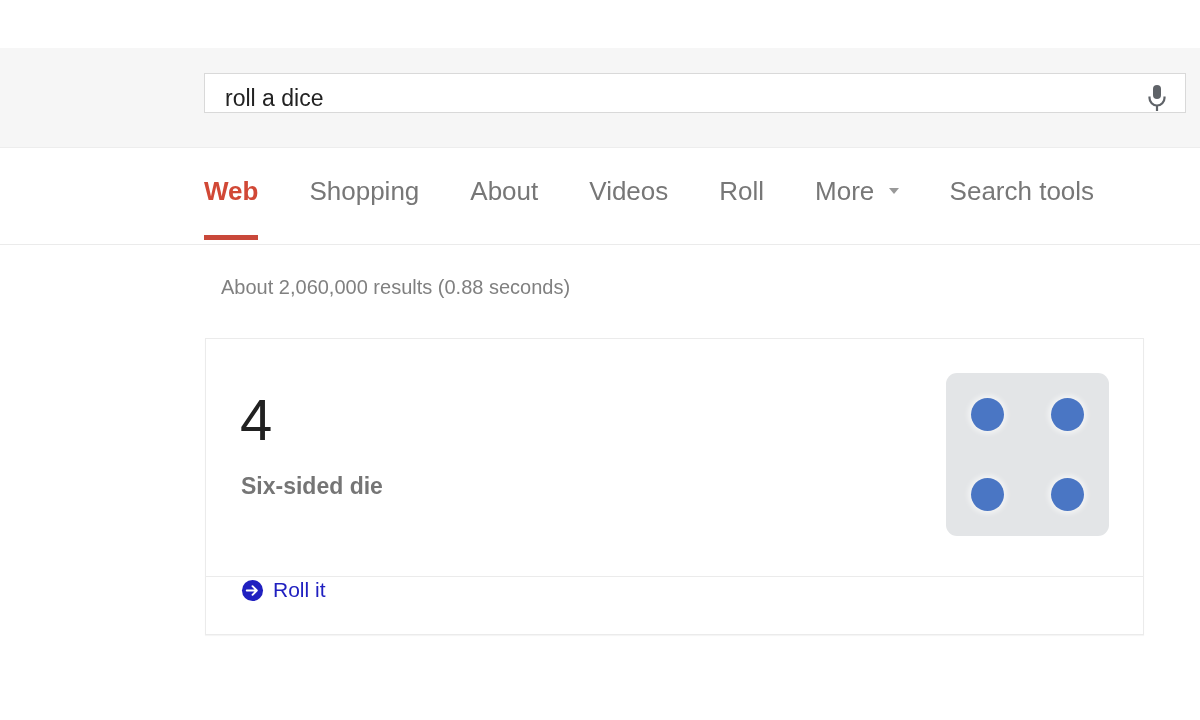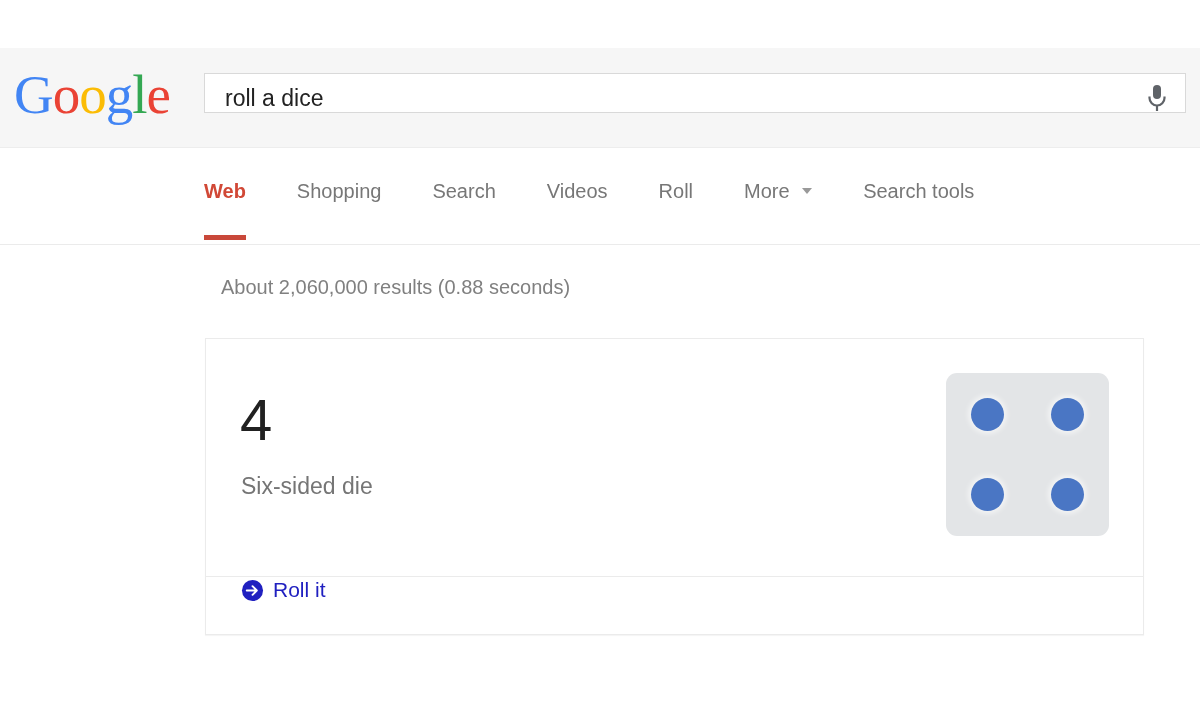--- a/index.html
+++ b/index.html
@@ -87,21 +87,21 @@
   .nav-tabs {
     position: absolute;
     left: 204px;
     top: 30px;
     display: flex;
     align-items: flex-start;
     white-space: nowrap;
   }
   .tab {
     position: relative;
-    font-size: 20px;
+    font-size: 26px;
     color: #777777;
     margin-right: 51px;
     padding-bottom: 6px;
     cursor: pointer;
     line-height: 26px;
   }
   .tab:last-child { margin-right: 4px; }
   .tab.active {
     color: #d14836;
     font-weight: bold;
@@ -169,20 +169,21 @@
     line-height: 58px;
     letter-spacing: -1px;
   }
   .die-label {
     position: absolute;
     left: 35px;
     top: 133px;
     font-size: 23px;
     color: #757575;
     line-height: 28px;
+    font-weight: bold;
   }
 
   .die {
     position: absolute;
     left: 740px;
     top: 34px;
     width: 163px;
     height: 163px;
     background: #e3e5e7;
     border-radius: 11px;
@@ -226,23 +227,20 @@
     line-height: 24px;
   }
 </style>
 </head>
 <body>
 
 <div class="top-strip"></div>
 
 <div class="header">
 
-  <div class="logo">
-    <span style="color:#4285f4">G</span><span style="color:#ea4335">o</span><span style="color:#fbbc05">o</span><span style="color:#4285f4">g</span><span style="color:#34a853">l</span><span style="color:#ea4335">e</span>
-  </div>
 
   <div class="search-wrap">
     <input class="search-input" type="text" value="roll a dice" style="">
     <div class="mic-btn">
       <svg width="22" height="30" viewBox="0 0 22 30">
         <rect x="7" y="2" width="8" height="14" rx="4" fill="#5f6368"></rect>
         <path d="M3.5 13.5 v1.5 a7.5 7.5 0 0 0 15 0 v-1.5" fill="none" stroke="#5f6368" stroke-width="2.2"></path>
         <line x1="11" y1="22.5" x2="11" y2="28" stroke="#5f6368" stroke-width="2.2"></line>
       </svg>
     </div>
@@ -256,21 +254,21 @@
     <div class="tab active">
       <span>Web</span>
       <span class="tab-underline"></span>
     </div>
 
     <div class="tab">
       <span>Shopping</span>
     </div>
 
     <div class="tab">
-      <span>Search</span>
+      <span>About</span>
     </div>
 
     <div class="tab">
       <span>Videos</span>
     </div>
 
     <div class="tab">
       <span>Roll</span>
     </div>
 

